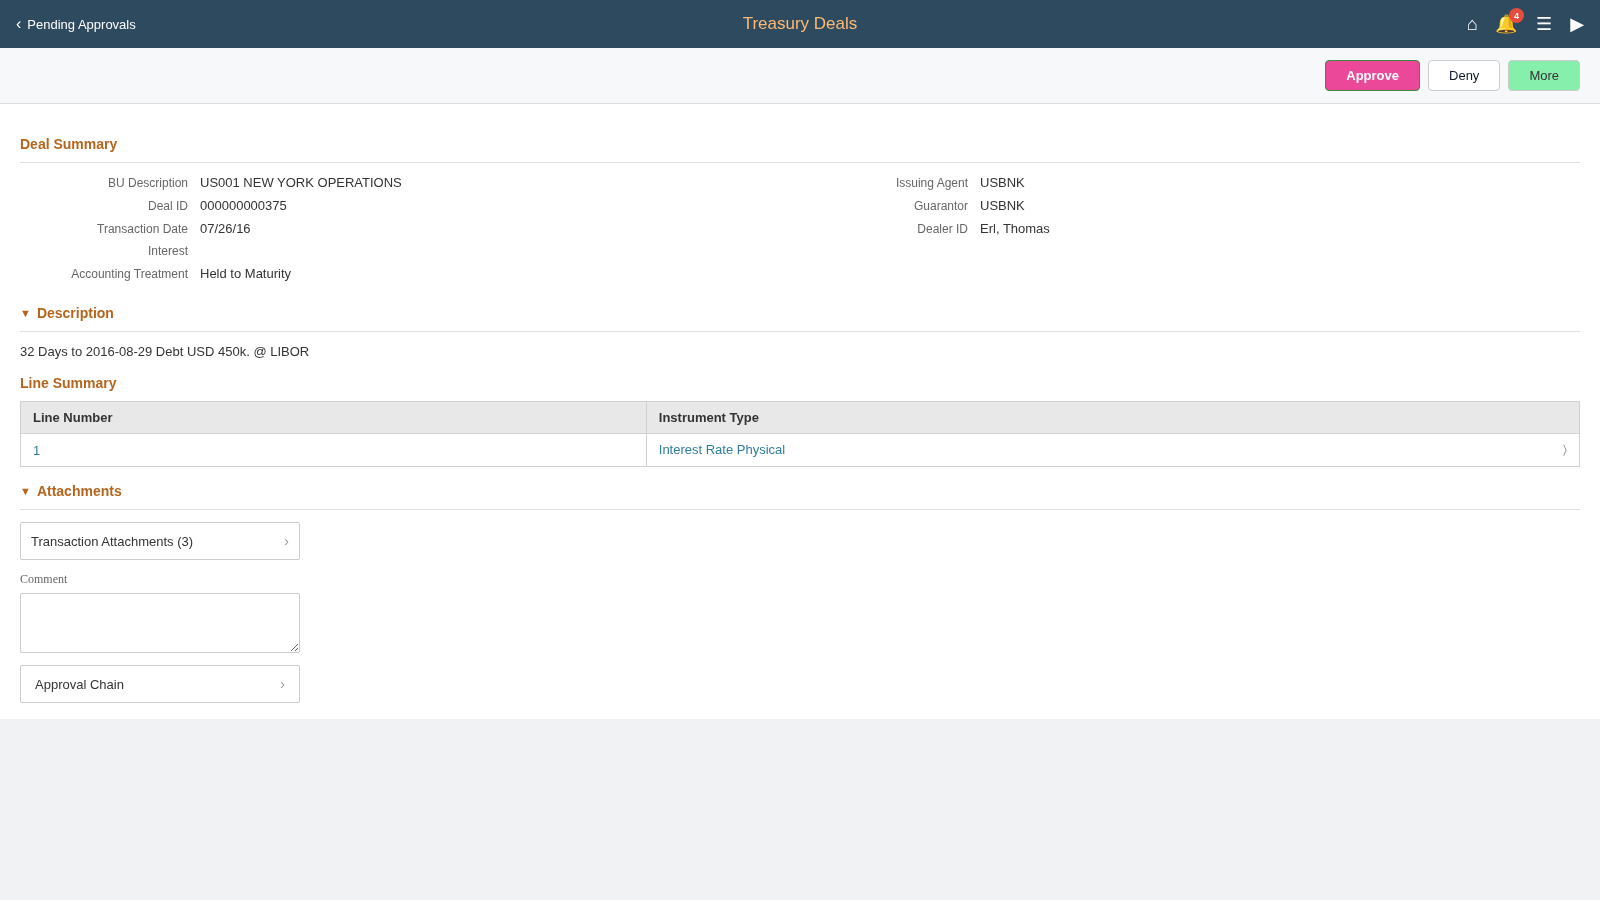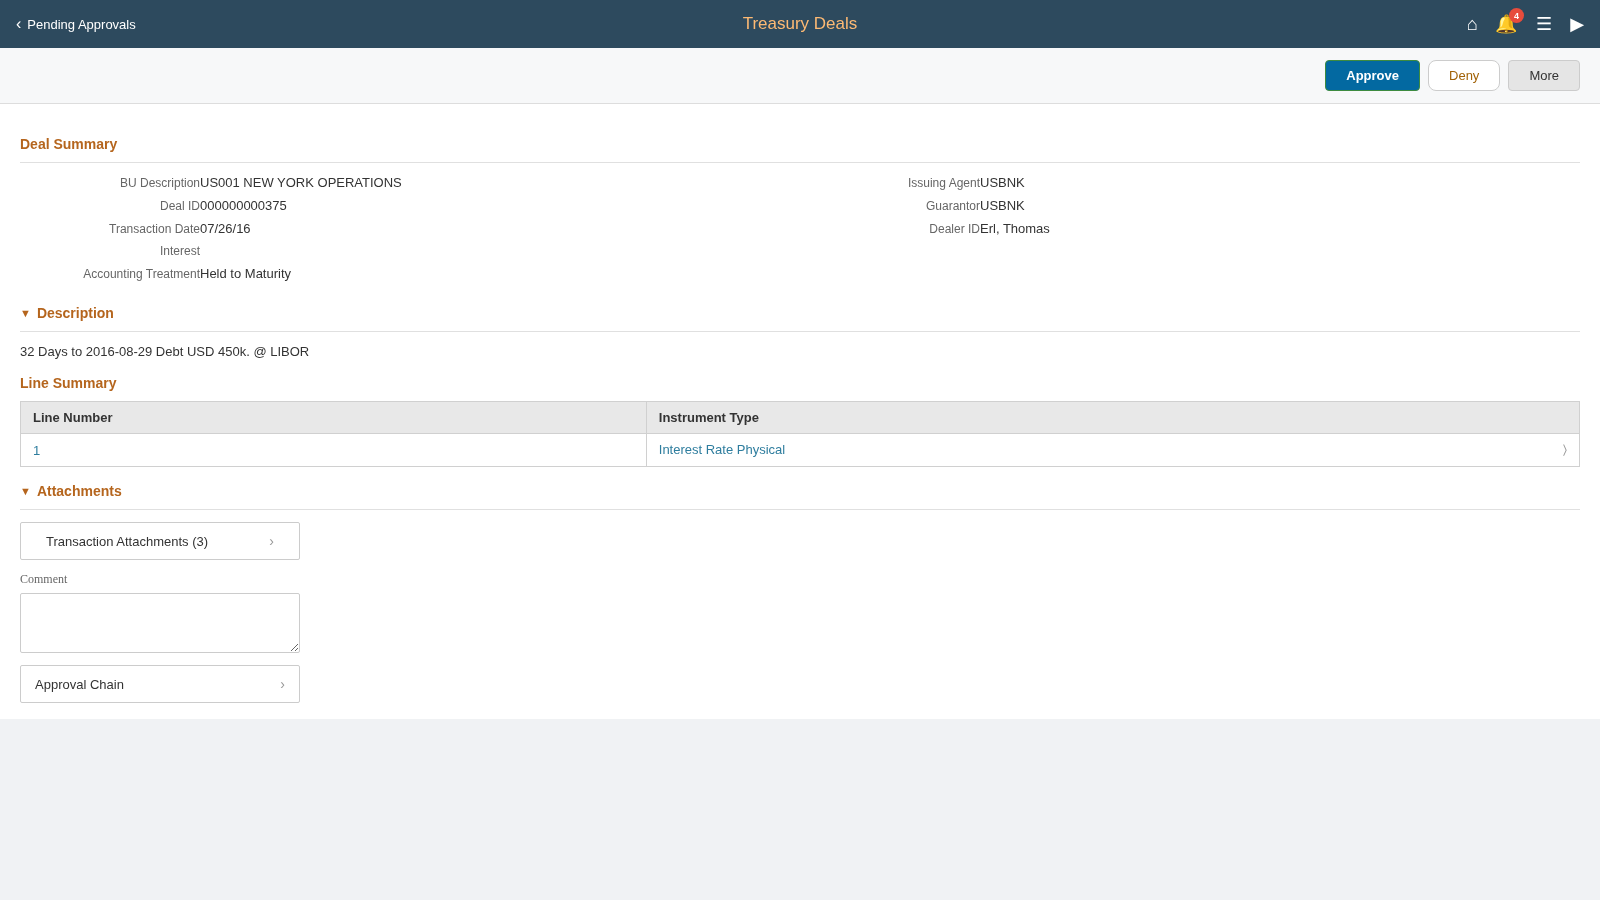--- a/index.html
+++ b/index.html
@@ -73,33 +73,32 @@
     .btn {
       padding: 7px 20px;
       border-radius: 4px;
       font-size: 13px;
       cursor: pointer;
       border: 1px solid #ccc;
       background: #fff;
       color: #333;
     }
     .btn-approve {
-      background: #0369a1;
+      background: #ec4899;
       border-color: #3d8b40;
       color: #fff;
       font-weight: bold;
     }
     .btn-deny {
       background: #fff;
-      color: #a16207;
+      color: #0f172a;
       border-color: #ccc;
-      border-radius: 8px;
     }
     .btn-more {
-      background: #e5e5e5;
+      background: #86efac;
       color: #333;
       border-color: #ccc;
     }
 
     
     .content {
       background: #fff;
       margin: 0;
       padding: 16px 20px;
     }
@@ -141,20 +140,21 @@
     .deal-row {
       display: flex;
       align-items: baseline;
       margin-bottom: 8px;
     }
     .deal-label {
       color: #666;
       font-size: 12px;
       min-width: 160px;
       text-align: right;
+      padding-right: 12px;
     }
     .deal-value {
       color: #333;
       font-size: 13px;
     }
 
     
     .description-text {
       font-size: 13px;
       color: #333;
@@ -188,21 +188,21 @@
     .row-arrow {
       float: right;
       color: #999;
     }
 
     
     .attachment-item {
       display: flex;
       align-items: center;
       justify-content: space-between;
-      padding: 10px 25px;
+      padding: 10px 10px;
       border: 1px solid #ccc;
       border-radius: 2px;
       margin-bottom: 12px;
       cursor: pointer;
       max-width: 280px;
       background: #fff;
     }
     .attachment-chevron {
       color: #999;
       font-size: 14px;

